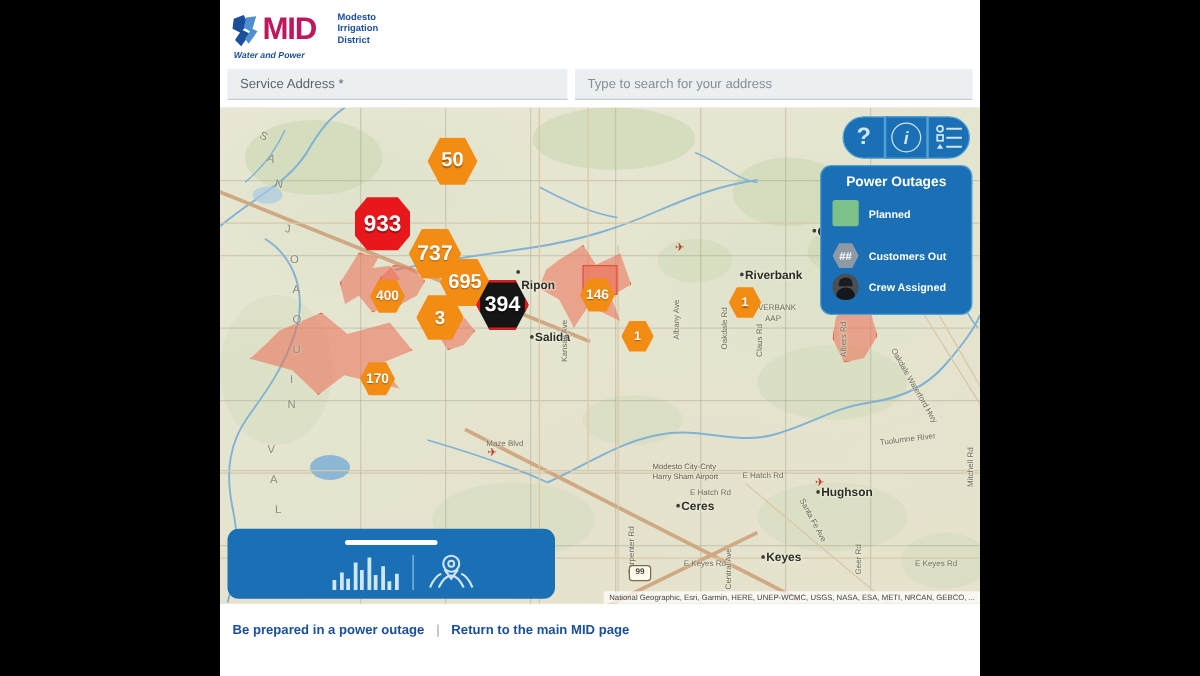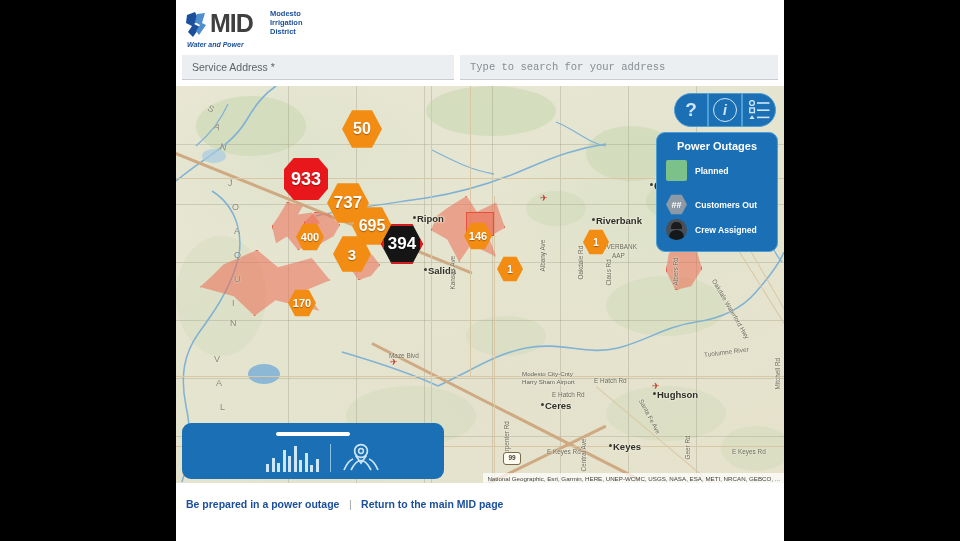--- a/index.html
+++ b/index.html
@@ -4,30 +4,30 @@
 <style>
   html,body{margin:0;padding:0;background:#000;}
   body{width:960px;height:541px;overflow:hidden;font-family:"Liberation Sans",sans-serif;}
 
   #app{position:absolute;left:176px;top:0;width:608px;height:541px;background:#ffffff;overflow:hidden;}
 
   
   .header{height:55px;background:#fff;position:relative;}
   .logo{position:absolute;left:9px;top:8px;width:140px;height:42px;}
   .logo-mark{position:absolute;left:0;top:3px;width:38px;height:28px;}
-  .logo-mid{position:absolute;left:25px;top:1px;font-size:25px;font-weight:bold;color:#404040;letter-spacing:-1px;font-family:"Liberation Sans",sans-serif;}
+  .logo-mid{position:absolute;left:25px;top:1px;font-size:25px;font-weight:bold;color:#be185d;letter-spacing:-1px;font-family:"Liberation Sans",sans-serif;}
   .logo-words{position:absolute;left:85px;top:1px;font-size:7.5px;line-height:9.2px;color:#1b4f9c;font-weight:bold;}
   .logo-tag{position:absolute;left:2px;top:33px;font-size:7px;color:#1b4f9c;font-weight:bold;font-style:italic;}
   .page-title{position:absolute;left:0;right:0;top:20px;text-align:center;font-size:14.5px;font-weight:bold;color:#1b4f9c;letter-spacing:.2px;}
 
   
   .addr-row{height:31px;display:flex;background:#fff;padding:0 6px 6px 6px;box-sizing:border-box;}
   .addr-label{flex:0 0 272px;background:#eceff1;border-bottom:1px solid #c9cdd1;display:flex;align-items:center;padding-left:10px;box-sizing:border-box;font-size:10.5px;color:#5d6468;}
   .addr-gap{flex:0 0 6px;}
-  .addr-input{flex:1;background:#eceff1;border:none;border-bottom:1px solid #c9cdd1;padding-left:10px;font-size:10.5px;color:#5d6468;font-family:Liberation Mono, monospace;outline:none;}
+  .addr-input{flex:1;background:#eceff1;border:none;border-bottom:1px solid #c9cdd1;padding-left:10px;font-size:10.5px;color:#5d6468;font-family:Liberation Sans, sans-serif;outline:none;}
   .addr-input::placeholder{color:#878d91;}
 
   
   .map-wrap{position:relative;height:397px;overflow:hidden;background:#e8e4d2;}
   .map-canvas{position:absolute;inset:0;}
 
   .land{position:absolute;inset:0;background:
       radial-gradient(ellipse 230px 150px at 20% 18%, #dfe3cc 0%, rgba(223,227,204,0) 70%),
       radial-gradient(ellipse 200px 130px at 78% 30%, #dde2c8 0%, rgba(221,226,200,0) 70%),
       radial-gradient(ellipse 260px 140px at 55% 78%, #e4e2cd 0%, rgba(228,226,205,0) 72%),
@@ -179,21 +179,21 @@
       <div class="outage-poly" style="left:174px;top:166px;width:28px;height:26px;clip-path:polygon(34% 0,74% 10%,100% 46%,70% 86%,28% 100%,2% 60%,6% 22%);"></div>
       <div class="outage-poly" style="left:290px;top:126px;width:26px;height:22px;"></div>
       <div class="outage-poly" style="left:490px;top:158px;width:34px;height:44px;clip-path:polygon(40% 0,86% 16%,100% 54%,70% 92%,26% 100%,0 58%,8% 20%);"></div>
 
       <div id="map-text">
           <div class="citydot" style="left: 474px; top: 97px;"></div>
           <div class="city lg" style="left: 478px; top: 94px;">Oakdale</div>
           <div class="citydot" style="left: 416px; top: 132px;"></div>
           <div class="city " style="left: 420px; top: 129px;">Riverbank</div>
           <div class="citydot" style="left: 237px; top: 130px;"></div>
-          <div class="city " style="left: 241px; top: 127px;">Ripon</div>
+          <div class="city " style="left: 241px; top: 137px;">Ripon</div>
           <div class="citydot" style="left: 248px; top: 182px;"></div>
           <div class="city " style="left: 252px; top: 179px;">Salida</div>
           <div class="citydot" style="left: 365px; top: 317px;"></div>
           <div class="city " style="left: 369px; top: 314px;">Ceres</div>
           <div class="citydot" style="left: 477px; top: 306px;"></div>
           <div class="city " style="left: 481px; top: 303px;">Hughson</div>
           <div class="citydot" style="left: 433px; top: 358px;"></div>
           <div class="city " style="left: 437px; top: 355px;">Keyes</div>
           <div class="maplbl" style="left: 424px; top: 157px; transform-origin: left center;">RIVERBANK</div>
           <div class="maplbl" style="left: 436px; top: 166px; transform-origin: left center;">AAP</div>

